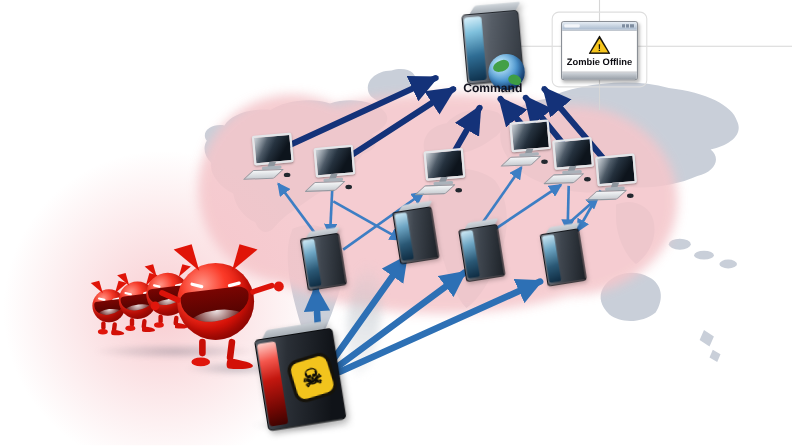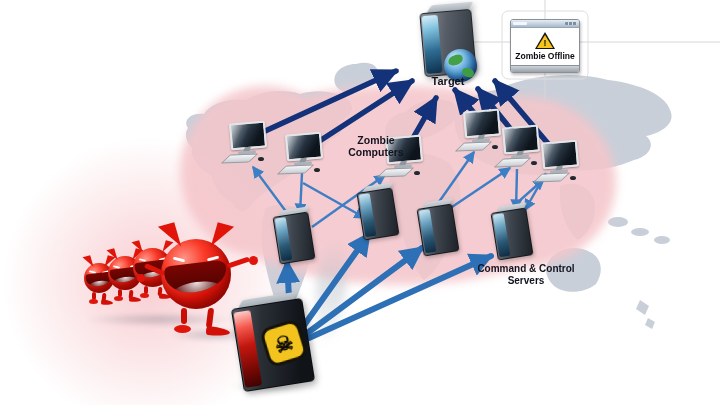--- a/index.html
+++ b/index.html
@@ -351,17 +351,15 @@
       <div class="tri">
         <div class="t-outer"></div>
         <div class="t-inner"></div>
         <div class="mark">!</div>
       </div>
       <div class="txt">Zombie Offline</div>
     </div>
     <div class="sbar"></div>
   </div>
 
-  <div class="lbl lbl-target">Target</div>
-  <div class="lbl lbl-zombie">Zombie Computers</div>
-  <div class="lbl lbl-cnc">Command &amp; Control Servers</div>
+  <div class="lbl lbl-target">Command</div>
 
 </div>
 
 </body></html>

